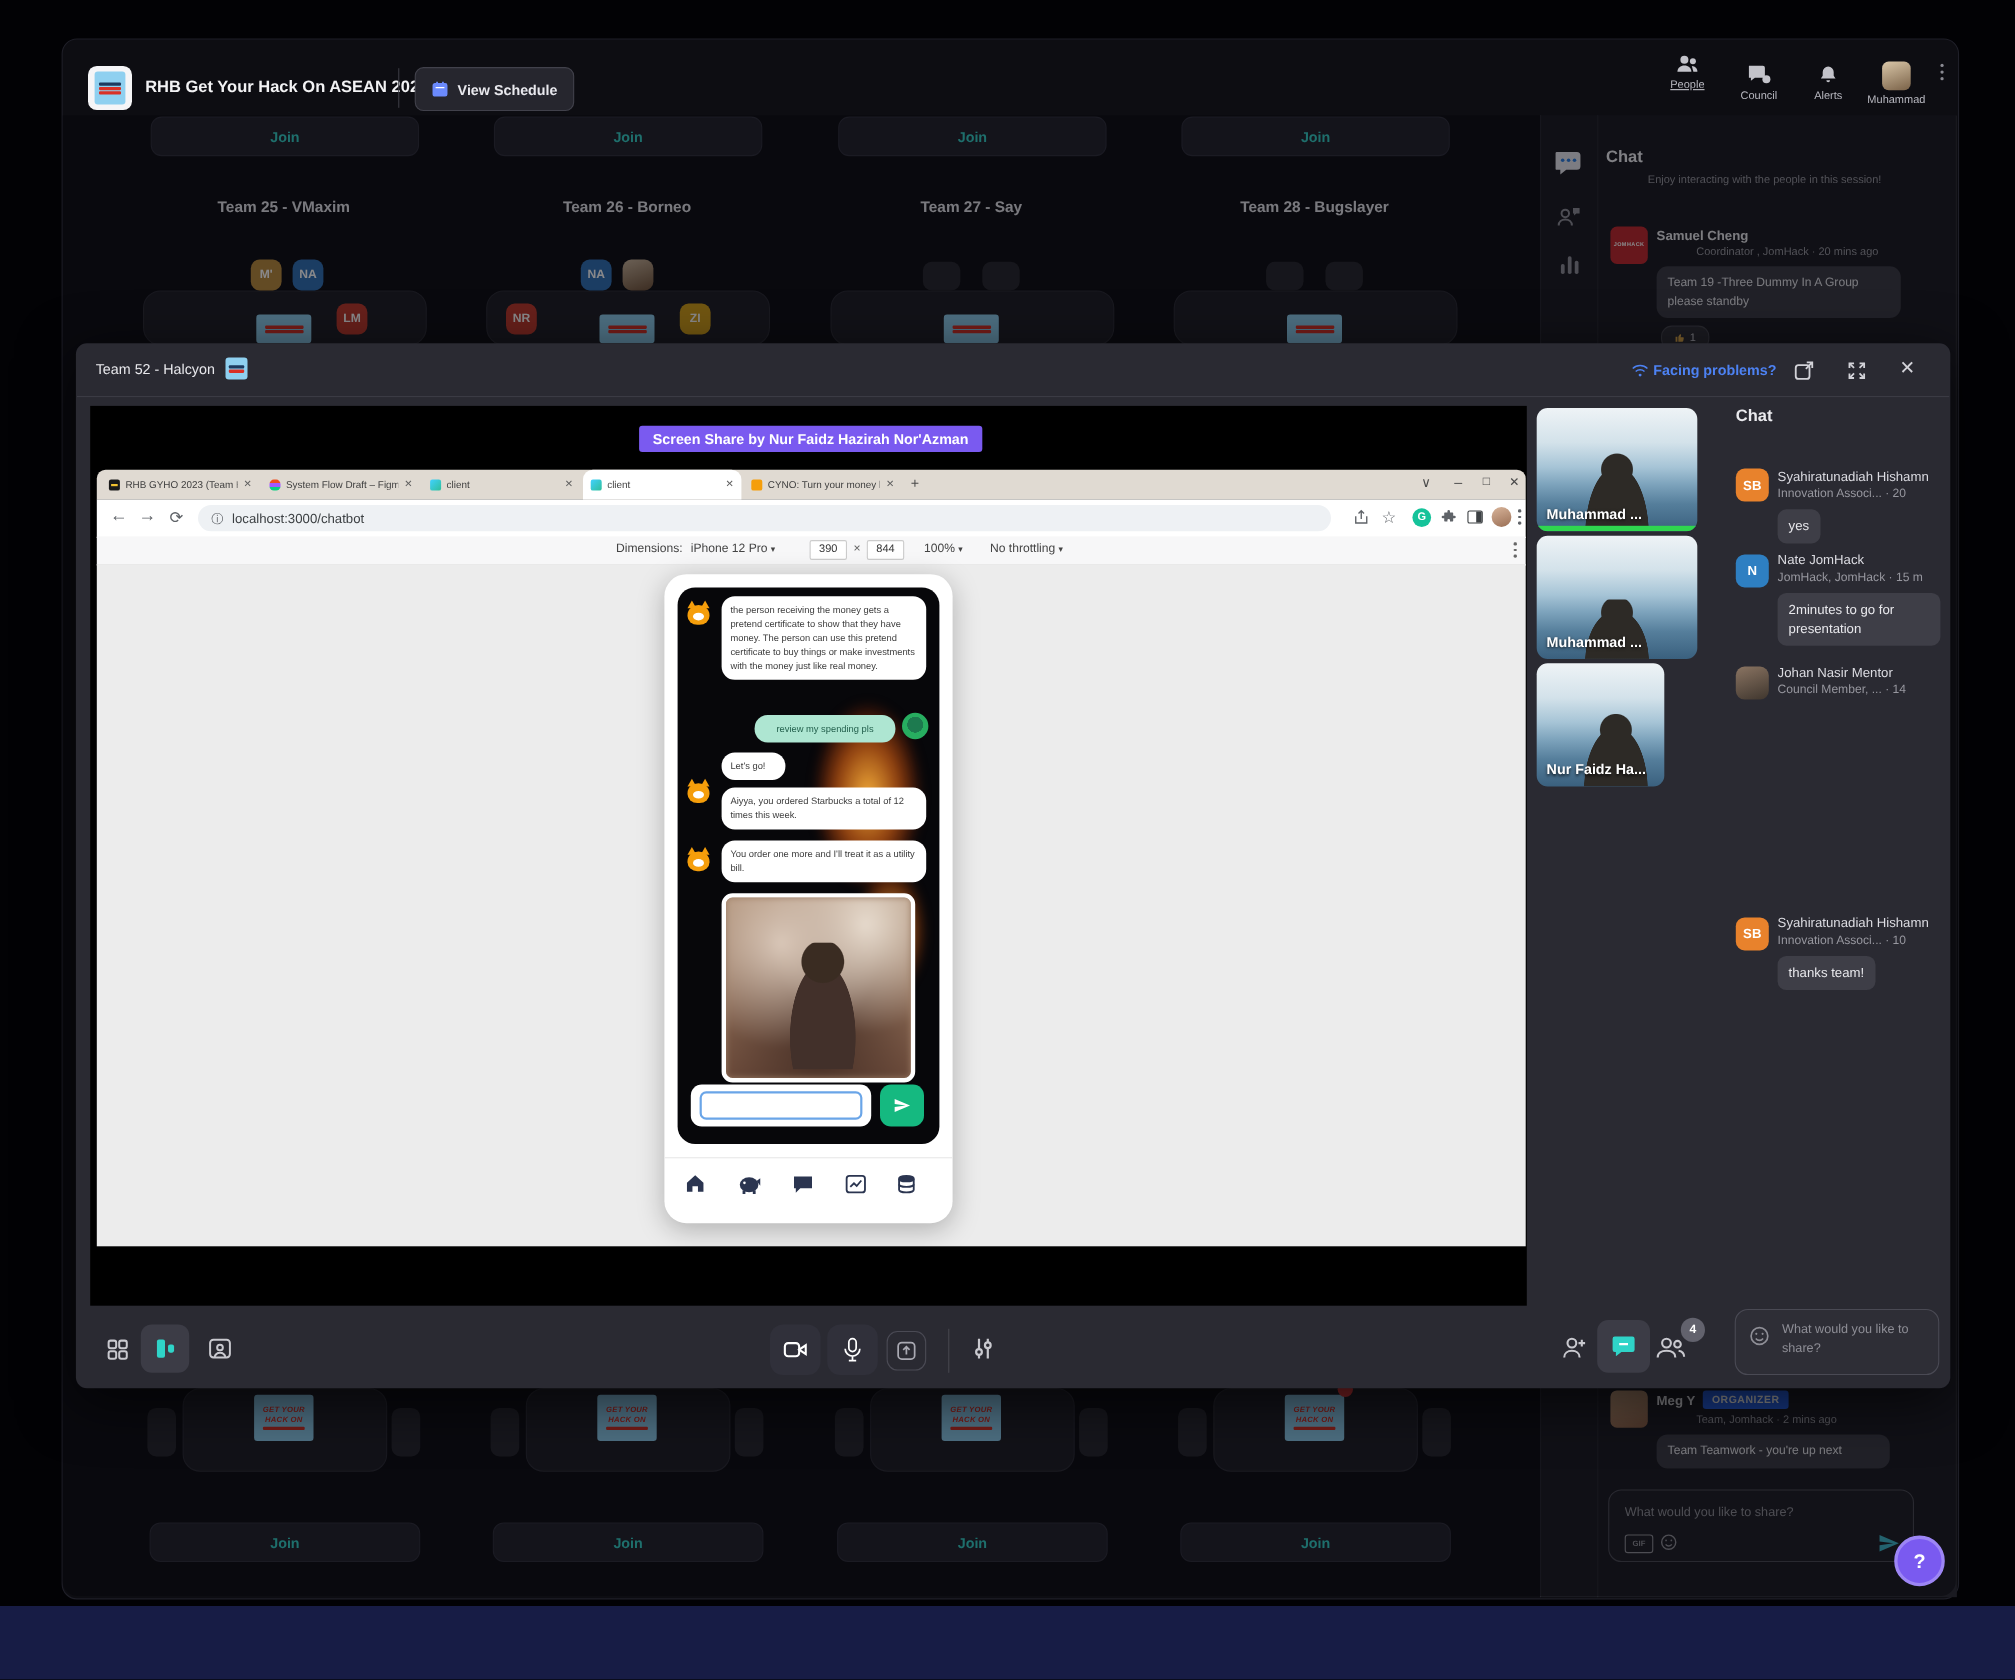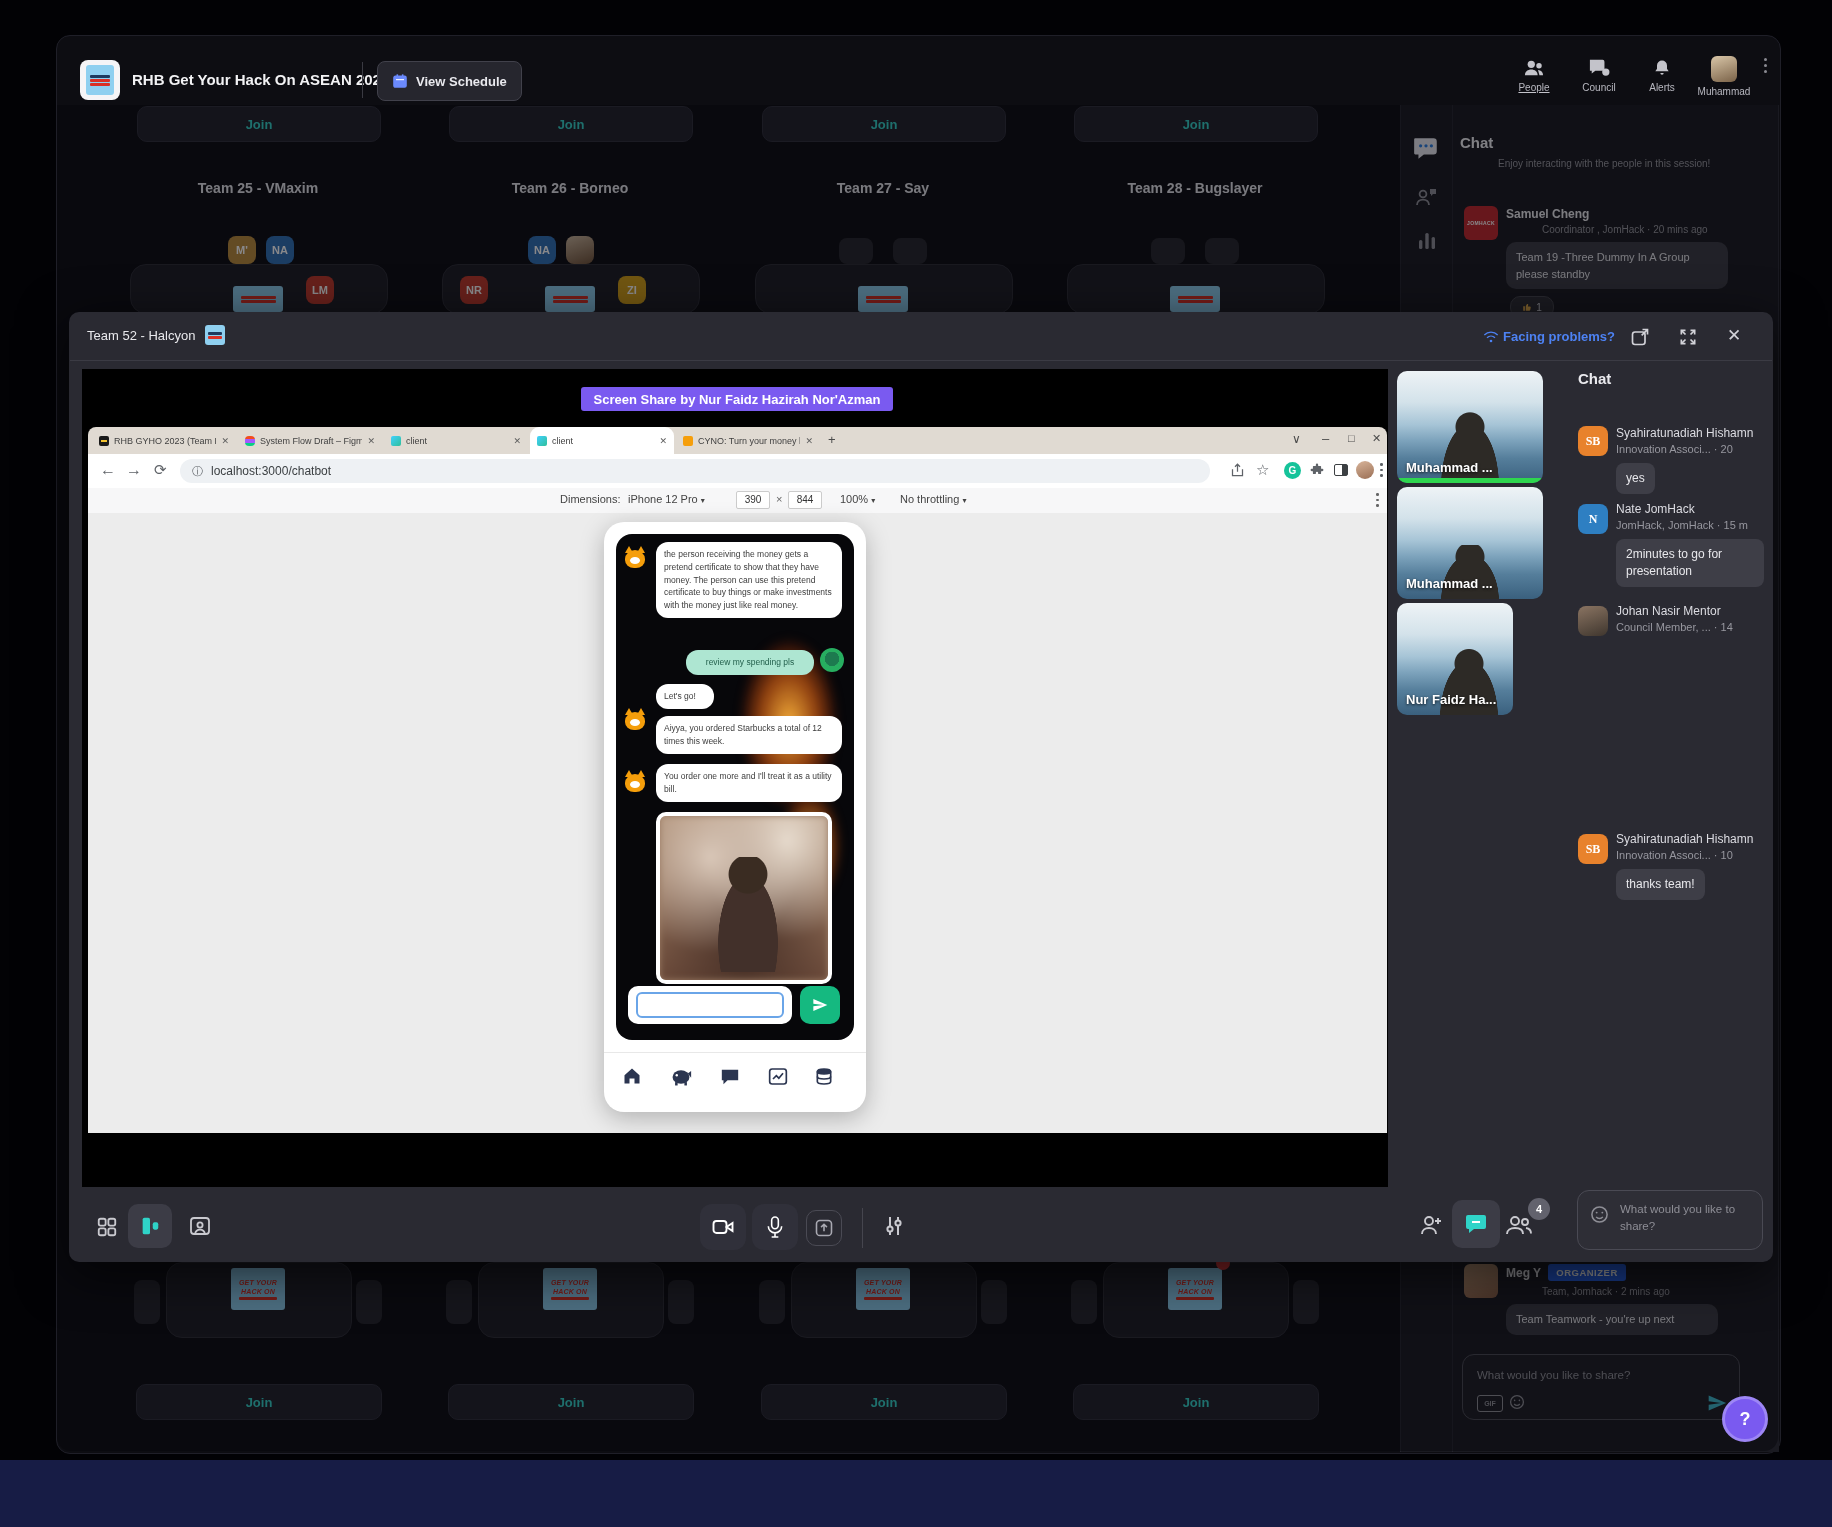--- a/index.html
+++ b/index.html
@@ -76,21 +76,21 @@
   .navdiv{background:#e8e8e8;}
   .tile{border-radius:10px;overflow:hidden;background:linear-gradient(180deg,#eef3f6 0%,#d3e2ea 28%,#a6c4d6 48%,#7da3bc 62%,#557e9b 78%,#3a607e 100%);}
   .tile .nm{position:absolute;left:9px;bottom:8px;color:#fff;font-size:13px;font-weight:bold;text-shadow:0 1px 3px rgba(0,0,0,.8);}
   .tile .bar{position:absolute;left:0;right:0;bottom:0;height:5px;background:#2fd64f;}
   .sil{position:absolute;bottom:0;left:50%;transform:translateX(-50%);width:70px;height:60px;
     background:radial-gradient(circle at 50% 22%, #2d2a26 0 14px, transparent 15px),
                radial-gradient(ellipse at 50% 105%, #2d2a26 0 58%, transparent 59%);}
   .mchat-name{color:#dcdce2;font-size:12px;}
   .mchat-meta{color:#97979f;font-size:11px;}
   .mchat-bubble{background:#3e3e47;border-radius:8px;color:#e8e8ec;font-size:12px;line-height:1.4;padding:7px 10px;box-sizing:border-box;}
-  .av{border-radius:8px;color:#fff;font-size:12px;font-weight:bold;display:flex;align-items:center;justify-content:center;font-family:Liberation Serif, serif;}
+  .av{border-radius:8px;color:#fff;font-size:12px;font-weight:bold;display:flex;align-items:center;justify-content:center;}
   .ctl-btn{background:#30303a;border-radius:12px;}
   .ctl-btn.lite{background:#3c3c46;border-radius:10px;}
   .ctl-outline{border:1px solid #4a4a54;border-radius:10px;box-sizing:border-box;}
   .minput{border:1px solid #4a4a54;border-radius:12px;box-sizing:border-box;background:rgba(255,255,255,0.02);}
   .ph-text{color:#8e8e96;font-size:11.5px;line-height:1.45;}
   .badge-circ{background:#62626d;border-radius:50%;color:#fff;font-size:11px;font-weight:bold;}
   .org-badge{background:#2563eb;border-radius:3px;color:#fff;font-size:9.5px;font-weight:bold;letter-spacing:.5px;display:flex;align-items:center;justify-content:center;}
   .gifchip{border:1px solid #8e8e96;border-radius:3px;color:#8e8e96;font-size:7px;font-weight:bold;display:flex;align-items:center;justify-content:center;}
   .helpbtn{background:#7a5af0;border:3px solid #9d86f5;border-radius:50%;color:#fff;font-size:18px;font-weight:bold;}
   .reaction{background:#2c2c34;border:1px solid #45454e;border-radius:10px;display:flex;align-items:center;gap:4px;justify-content:center;color:#cfcfd6;font-size:10px;}
@@ -118,21 +118,21 @@
     <span>
         <svg width="16" height="16" viewBox="0 0 24 24" fill="none" stroke="#6b8afd" stroke-width="2.4">
           <rect x="3" y="5" width="18" height="16" rx="2" fill="#6b8afd"></rect>
           <line x1="8" y1="2" x2="8" y2="6" stroke="#6b8afd"></line>
           <line x1="16" y1="2" x2="16" y2="6"></line>
           <line x1="6" y1="10" x2="18" y2="10" stroke="#fff" stroke-width="1.6"></line>
         </svg>
       </span>
     <span>View Schedule</span>
   </div>
-  <div class="abs hdr-nav" style="left:1508px;top:58px;width:52px;text-decoration:underline;">
+  <div class="abs hdr-nav" style="left:1508px;top:48px;width:52px;text-decoration:underline;">
     <span>
         <svg width="22" height="20" viewBox="0 0 24 22" fill="#c3c3ca">
           <circle cx="9" cy="7" r="4"></circle>
           <path d="M2 19c0-4 3.2-6.3 7-6.3s7 2.3 7 6.3z"></path>
           <circle cx="17.5" cy="8.5" r="3"></circle>
           <path d="M16.4 13.2c3.3.3 5.6 2.4 5.6 5.8h-4"></path>
         </svg>
       </span>
     <span class="lbl">People</span>
   </div>

